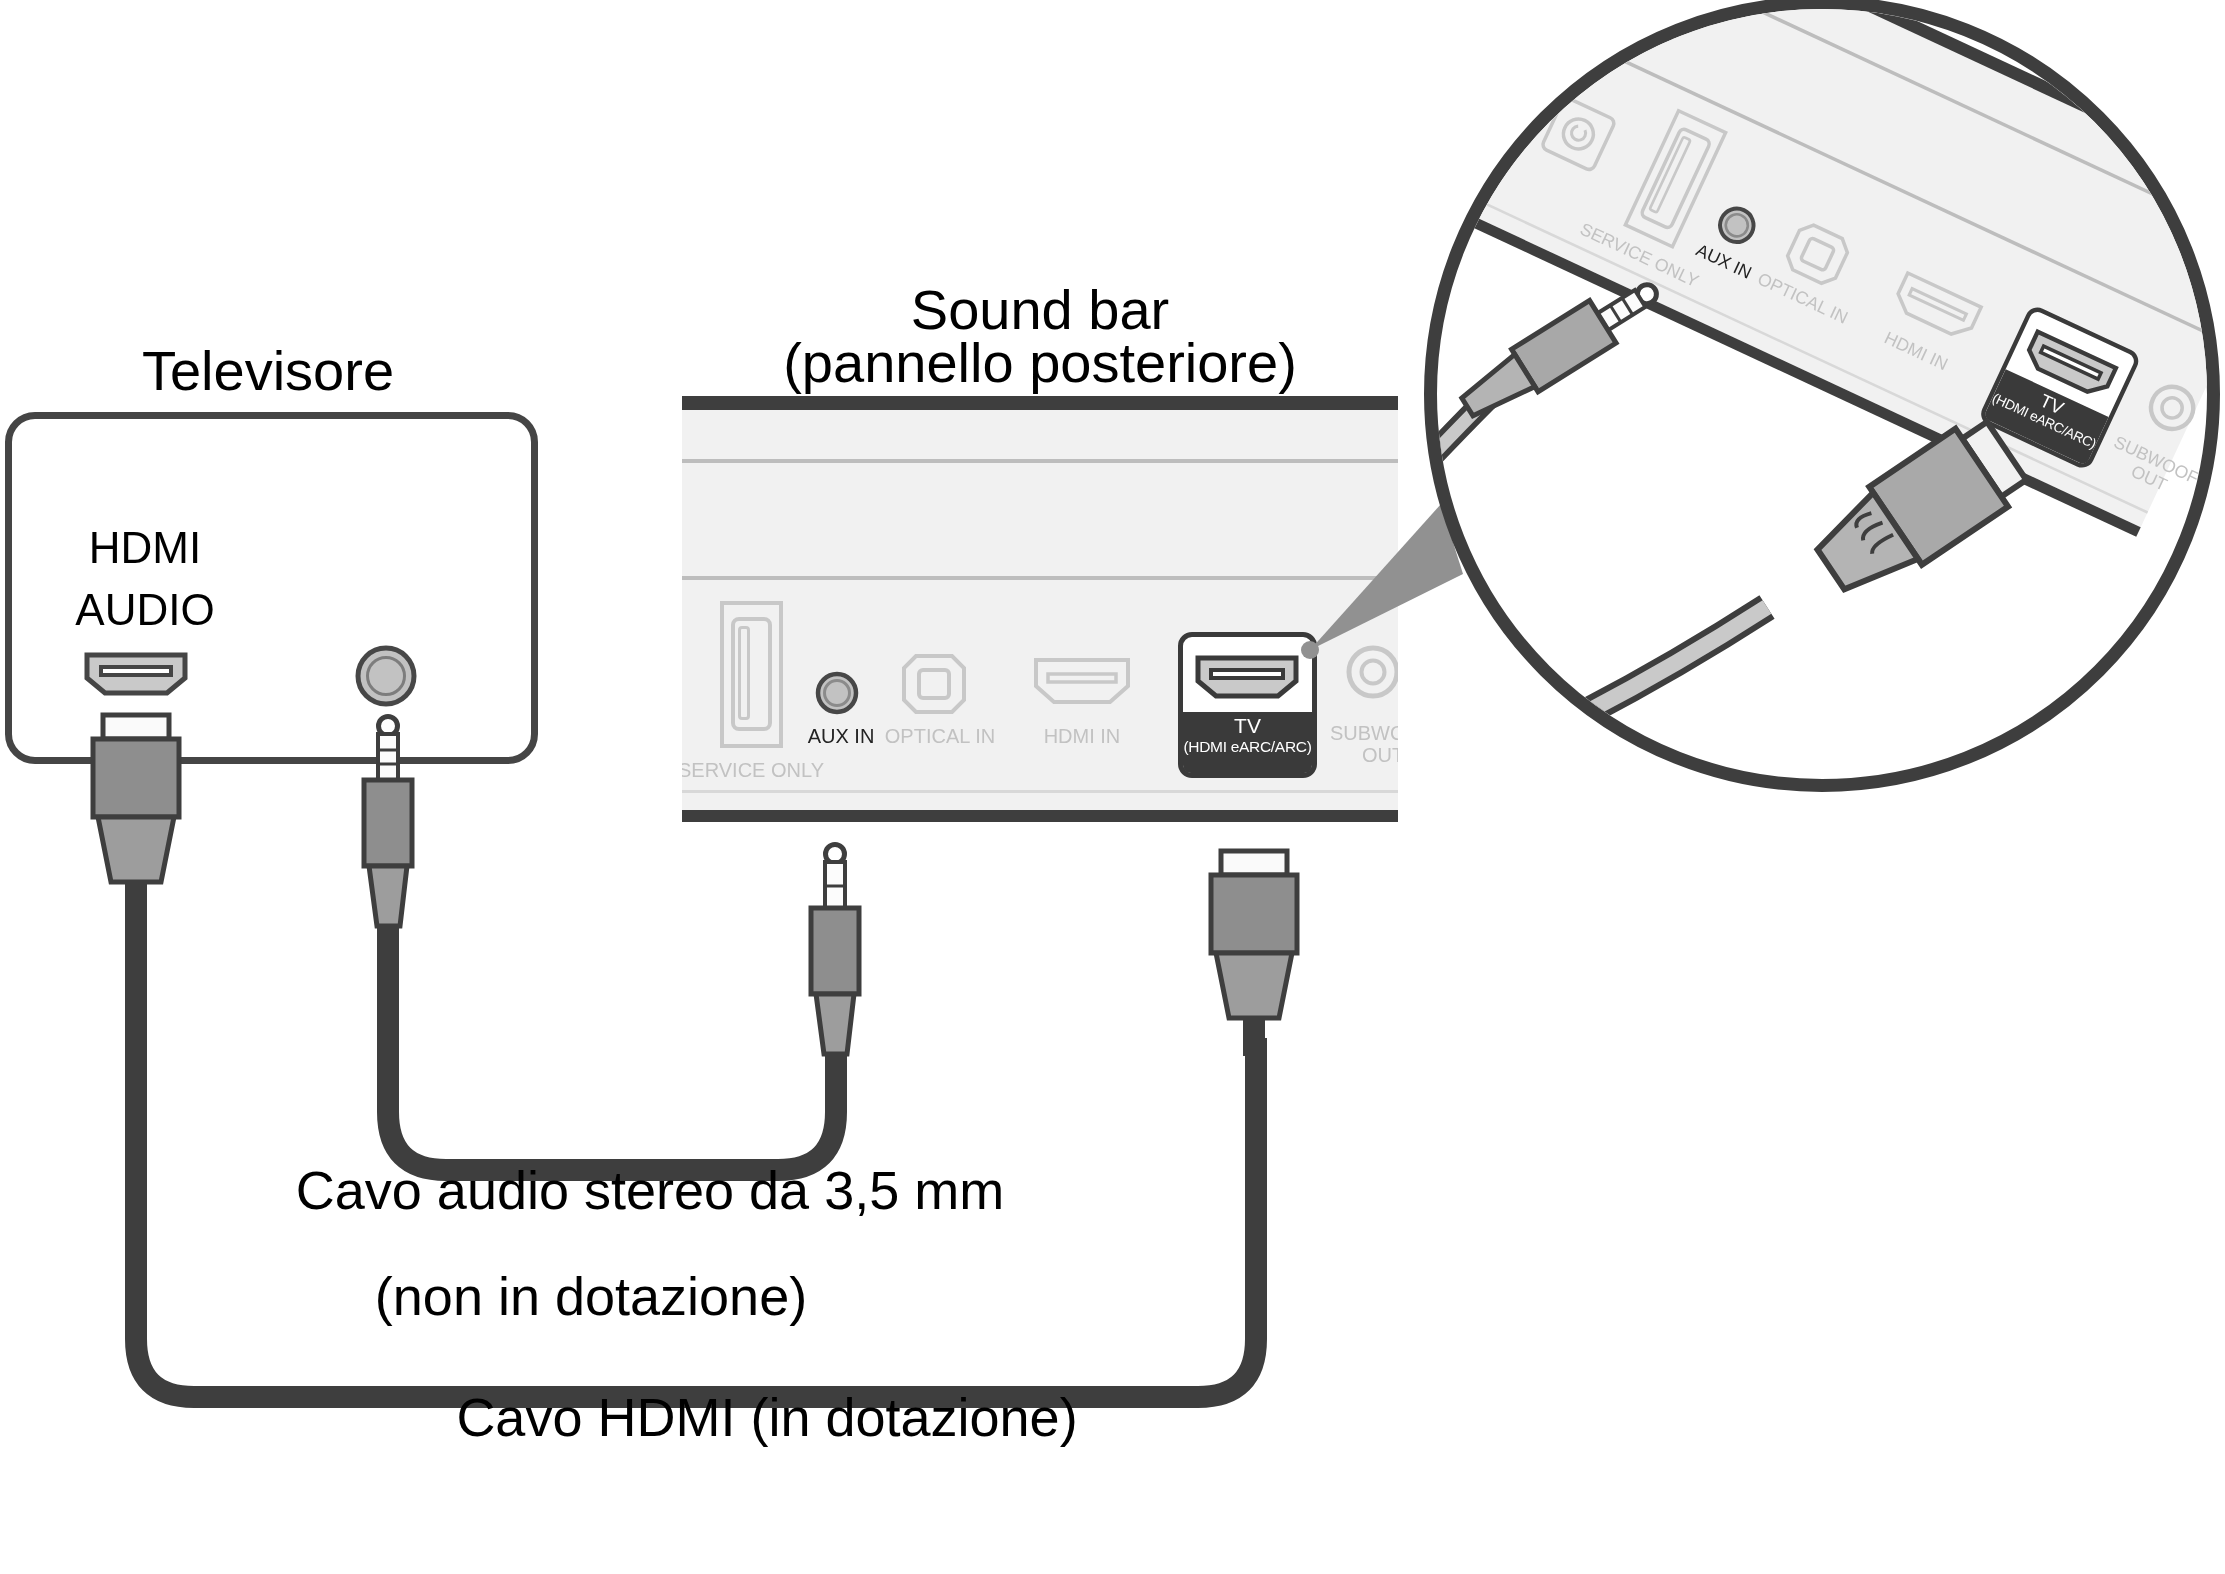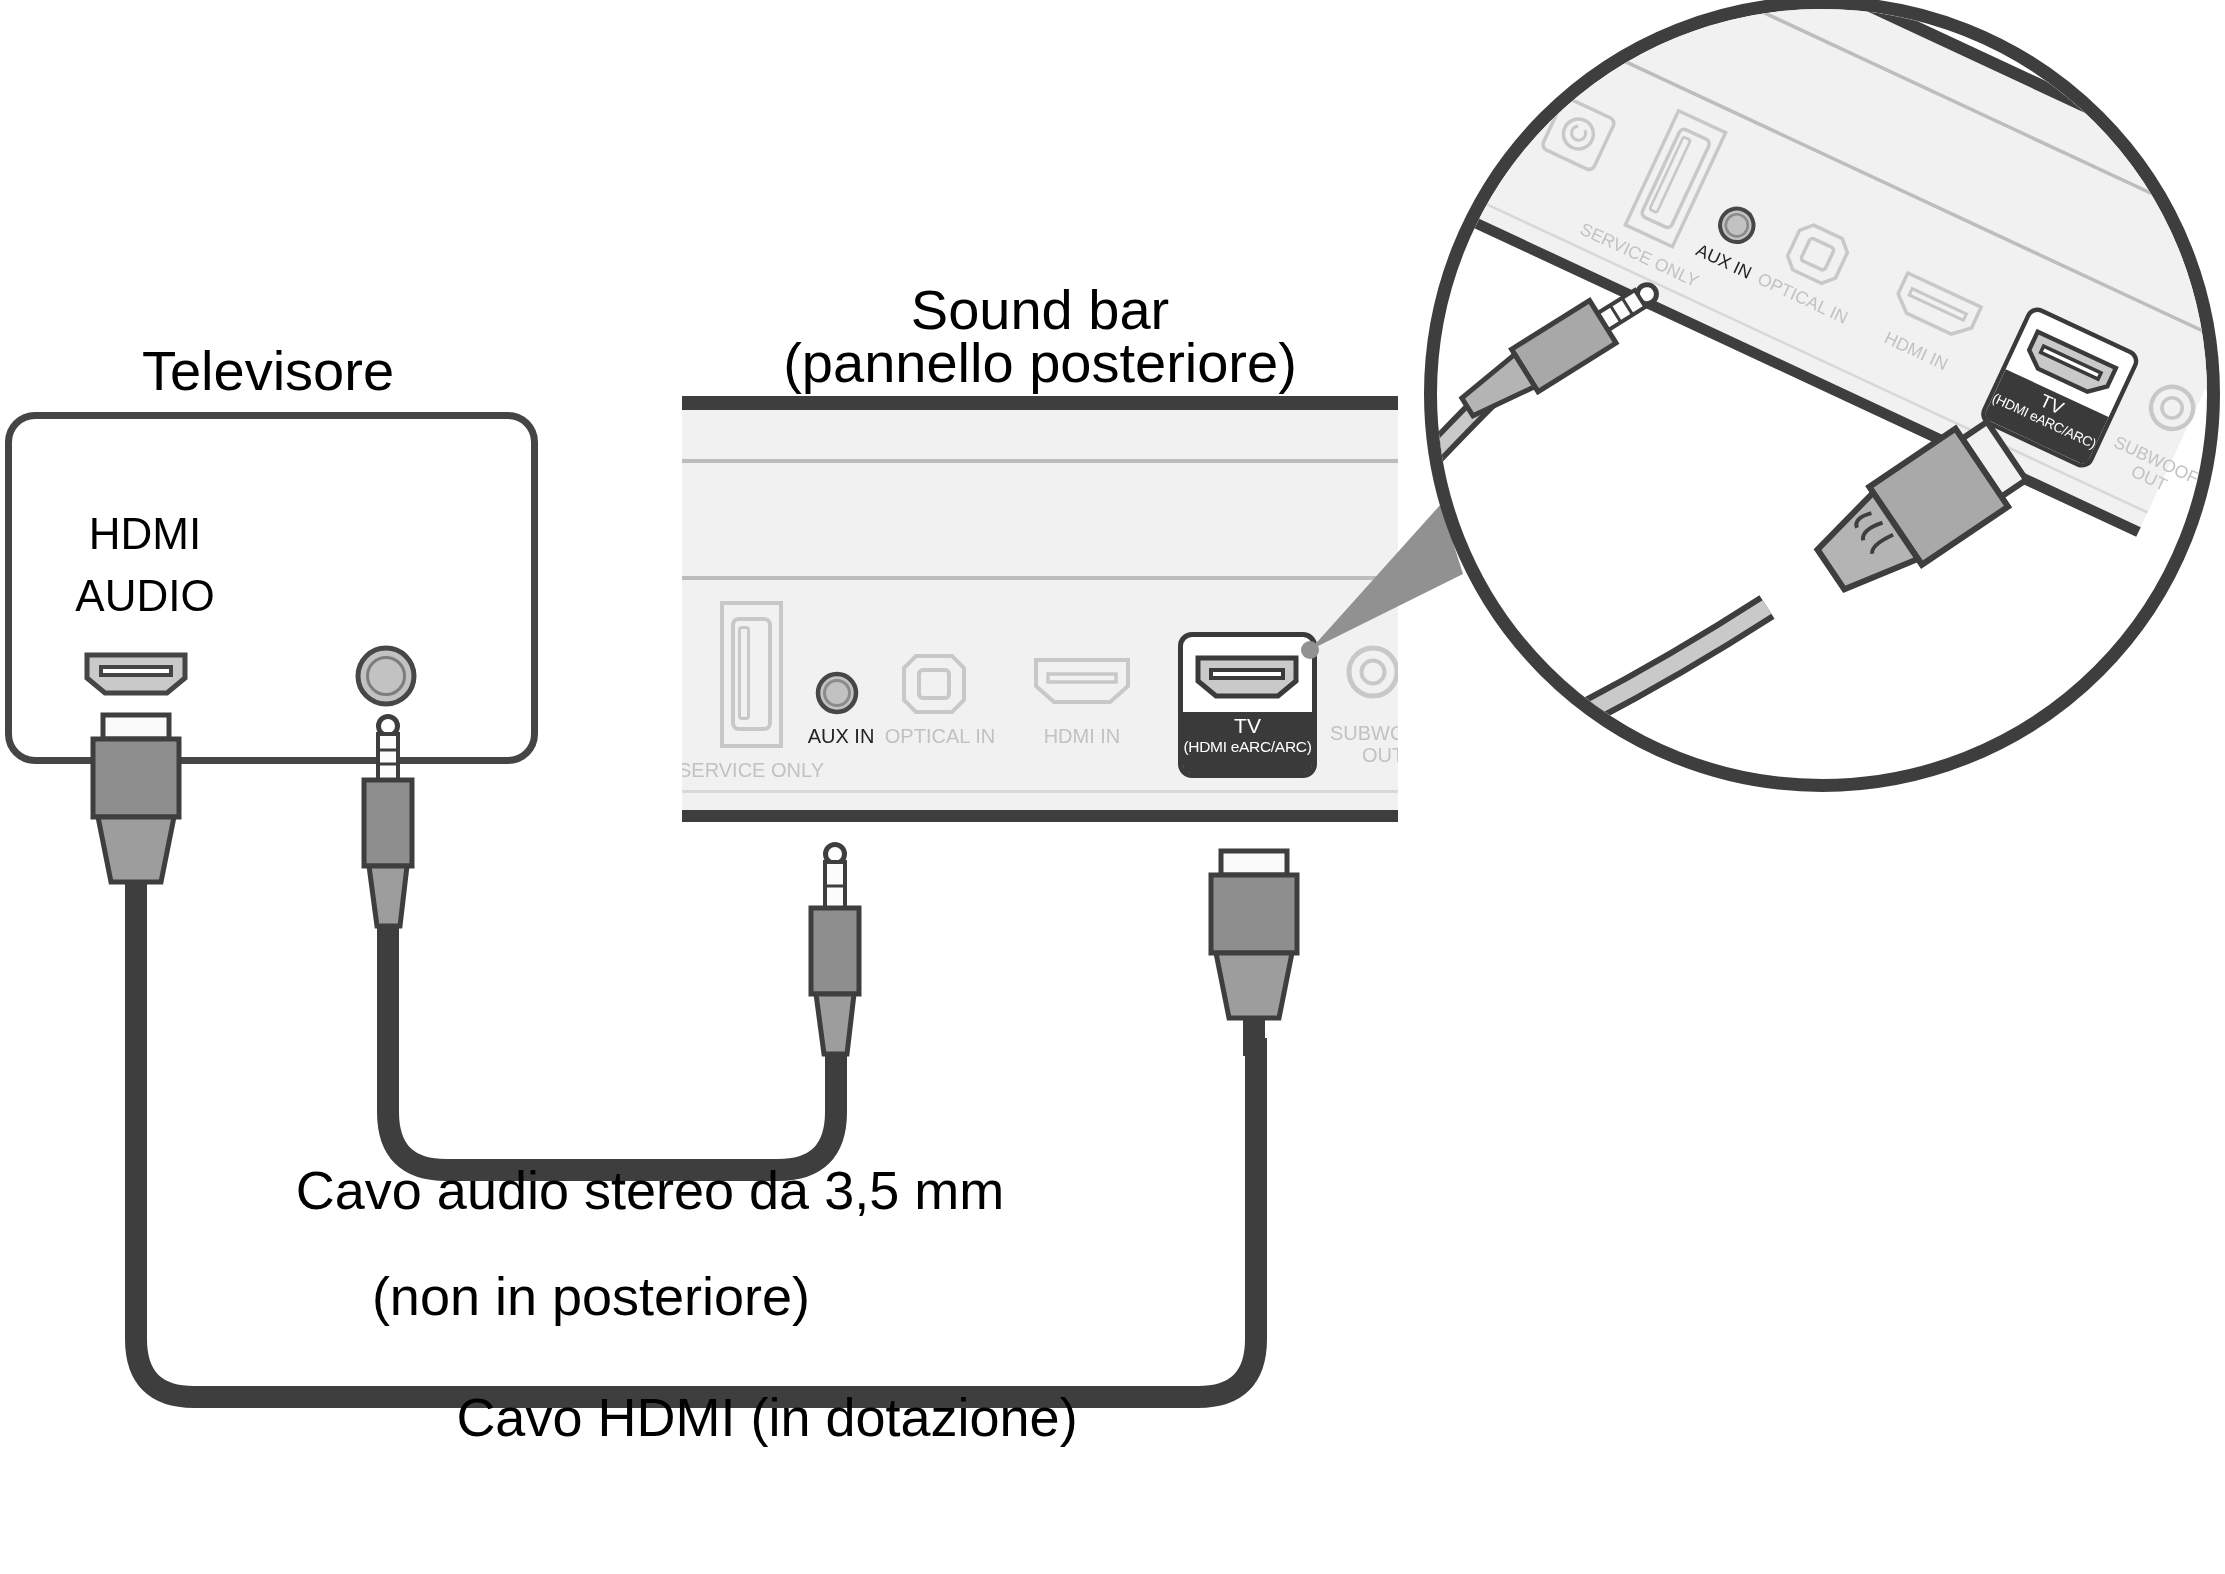--- a/index.html
+++ b/index.html
@@ -3,21 +3,21 @@
 <meta charset="utf-8">
 <style>
   html,body{margin:0;padding:0;background:#fff;}
   body{width:2225px;height:1574px;position:relative;overflow:hidden;
        font-family:"Liberation Sans", sans-serif;color:#000;}
   .abs{position:absolute;}
   #stage{position:absolute;left:0;top:0;width:2225px;height:1574px;}
 
   
   .title{font-size:56px;line-height:53px;white-space:nowrap;transform:translateX(-50%);text-align:center;}
-  .devlabel{font-size:44px;line-height:62px;text-align:center;transform:translateX(-50%);white-space:nowrap;}
+  .devlabel{font-size:44px;line-height:62px;text-align:center;transform:translateX(-50%);white-space:nowrap;margin-top:14px;}
   .cablelabel{font-size:54px;line-height:60px;white-space:nowrap;transform:translateX(-50%);}
 
   
   .tvbox{left:5px;top:412px;width:519px;height:338px;border:7px solid #454545;border-radius:30px;background:#fff;}
 
   
   .panel{width:866px;height:426px;position:absolute;}
   .panel .bg{left:0;top:8px;width:866px;height:406px;background:#f1f1f1;}
   .panel .topbar{left:0;top:0;width:866px;height:14px;background:#3e3e3e;}
   .panel .hline1{left:0;top:63px;width:866px;height:4px;background:#bdbdbd;}
@@ -151,21 +151,21 @@
   </svg>
 
   <svg style="left:1208px;top:848px" width="92" height="232" viewBox="0 0 92 232">
     <rect x="35" y="168" width="22" height="40" fill="#3e3e3e"></rect>
     <rect x="13" y="3" width="66" height="24" fill="#fafafa" stroke="#3e3e3e" stroke-width="5"></rect>
     <rect x="3" y="27" width="86" height="78" fill="#8e8e8e" stroke="#3e3e3e" stroke-width="5"></rect>
     <path d="M8,105 H84 L71,170 H21 Z" fill="#9d9d9d" stroke="#3e3e3e" stroke-width="5"></path>
   </svg>
 
   <div class="abs cablelabel" style="left:650px;top:1160px">Cavo audio stereo da 3,5 mm</div>
-  <div class="abs cablelabel" style="left:591px;top:1266px">(non in posteriore)</div>
+  <div class="abs cablelabel" style="left:591px;top:1266px">(non in dotazione)</div>
   <div class="abs cablelabel" style="left:767px;top:1387px">Cavo HDMI (in dotazione)</div>
 
   <svg style="left:0;top:0" width="2225" height="1574" viewBox="0 0 2225 1574">
     <polygon points="1310,650 1441,504 1463,574" fill="#919191"></polygon>
     <circle cx="1310" cy="650" r="9" fill="#919191"></circle>
   </svg>
 
   <div class="abs circle">
     <div class="panel" id="panel-circle-slot">
   <div class="abs bg"></div>

